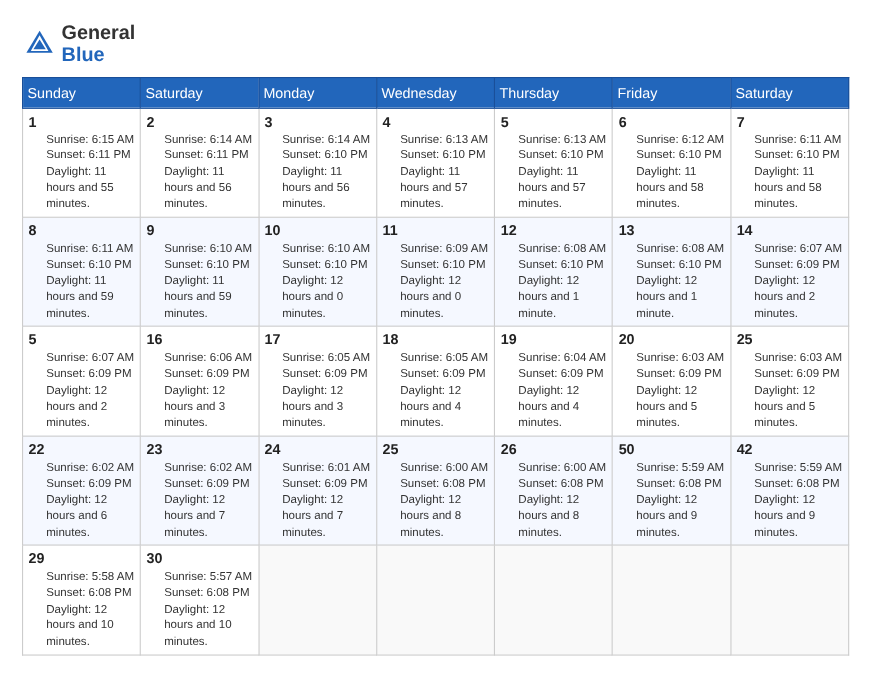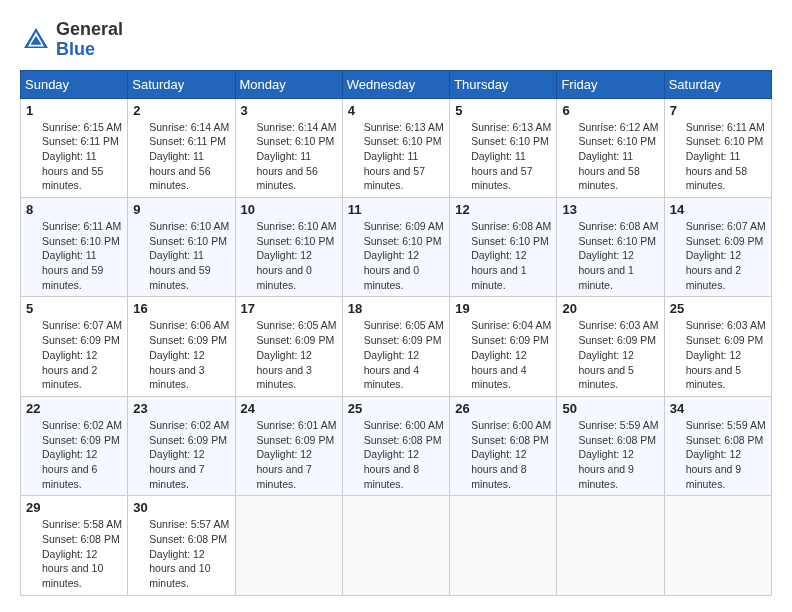--- a/index.html
+++ b/index.html
@@ -332,21 +332,21 @@
       </td>
         <td>
         <div class="day-number">50</div>
         <div class="day-info">
           Sunrise: 5:59 AM<br>
           Sunset: 6:08 PM<br>
           Daylight: 12 hours and 9 minutes.
         </div>
       </td>
         <td>
-        <div class="day-number">34</div>
+        <div class="day-number">42</div>
         <div class="day-info">
           Sunrise: 5:59 AM<br>
           Sunset: 6:08 PM<br>
           Daylight: 12 hours and 9 minutes.
         </div>
       </td>
       </tr>
       <tr>
         <td>
         <div class="day-number">29</div>

